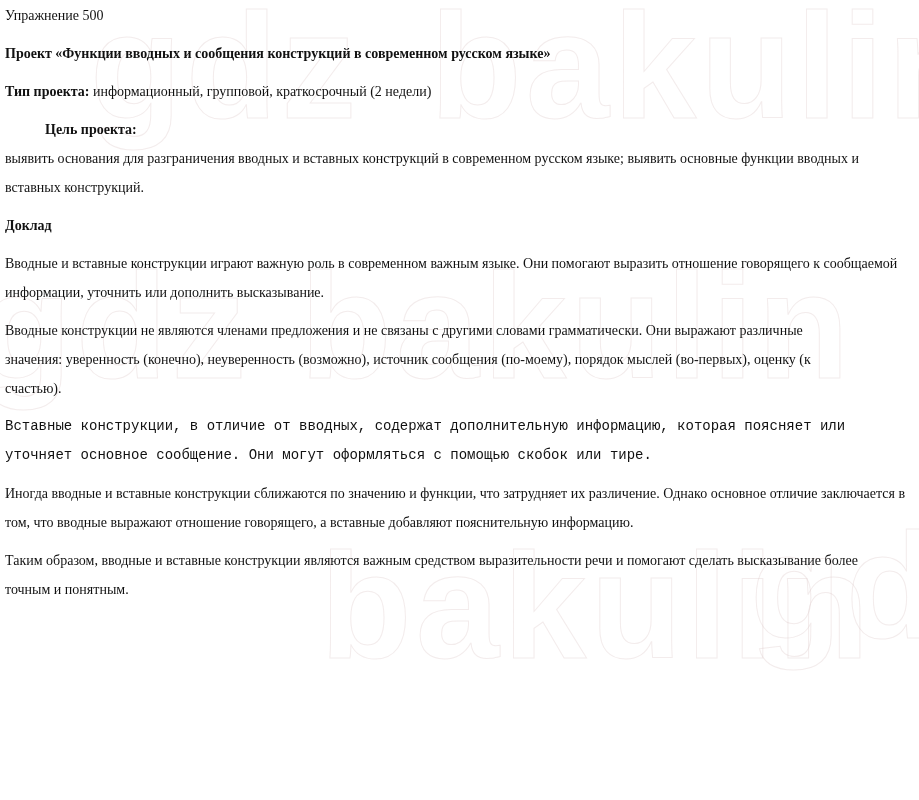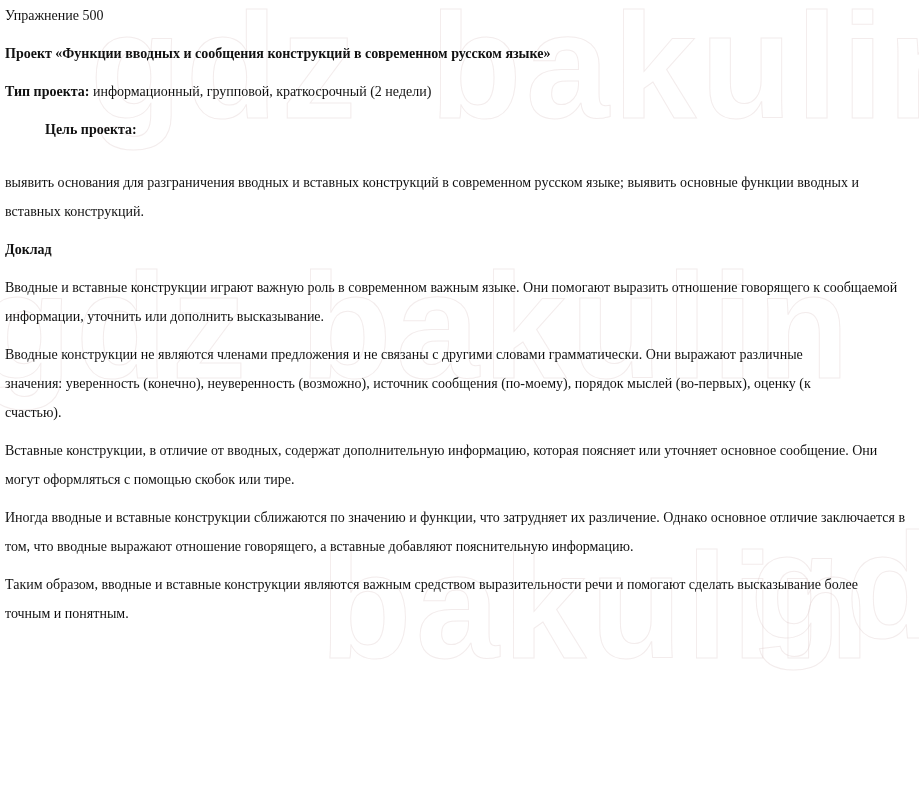--- a/index.html
+++ b/index.html
@@ -57,23 +57,23 @@
 
   <p class="b">Проект «Функции вводных и сообщения конструкций в современном русском языке»</p>
 
   <p>
     <span class="b">Тип проекта:</span>
     <span>информационный, групповой, краткосрочный (2 недели)</span>
   </p>
 
   <p>
     <span class="b" style="display:block;margin-left:40px;">Цель проекта:</span>
-    <span style="display:block; padding-right:8px;margin-top:24px;">выявить основания для разграничения вводных и вставных конструкций в современном русском языке; выявить основные функции вводных и вставных конструкций.</span>
+    <span style="display:block; padding-right:8px;">выявить основания для разграничения вводных и вставных конструкций в современном русском языке; выявить основные функции вводных и вставных конструкций.</span>
   </p>
 
   <p class="b">Доклад</p>
 
   <p>Вводные и вставные конструкции играют важную роль в современном важным языке. Они помогают выразить отношение говорящего к сообщаемой информации, уточнить или дополнить высказывание.</p>
   <p style="padding-right:94px;">Вводные конструкции не являются членами предложения и не связаны с другими словами грамматически. Они выражают различные значения: уверенность (конечно), неуверенность (возможно), источник сообщения (по-моему), порядок мыслей (во-первых), оценку (к счастью).</p>
-  <p style="padding-right:20px;">Вставные конструкции, в отличие от вводных, содержат дополнительную информацию, которая поясняет или уточняет основное сообщение. Они могут оформляться с помощью скобок или тире.</p>
+  <p style="padding-right:20px;font-family:Liberation Mono, monospace;">Вставные конструкции, в отличие от вводных, содержат дополнительную информацию, которая поясняет или уточняет основное сообщение. Они могут оформляться с помощью скобок или тире.</p>
   <p>Иногда вводные и вставные конструкции сближаются по значению и функции, что затрудняет их различение. Однако основное отличие заключается в том, что вводные выражают отношение говорящего, а вставные добавляют пояснительную информацию.</p>
   <p style="padding-right:32px;">Таким образом, вводные и вставные конструкции являются важным средством выразительности речи и помогают сделать высказывание более точным и понятным.</p>
 </div>
 
 </body></html>

